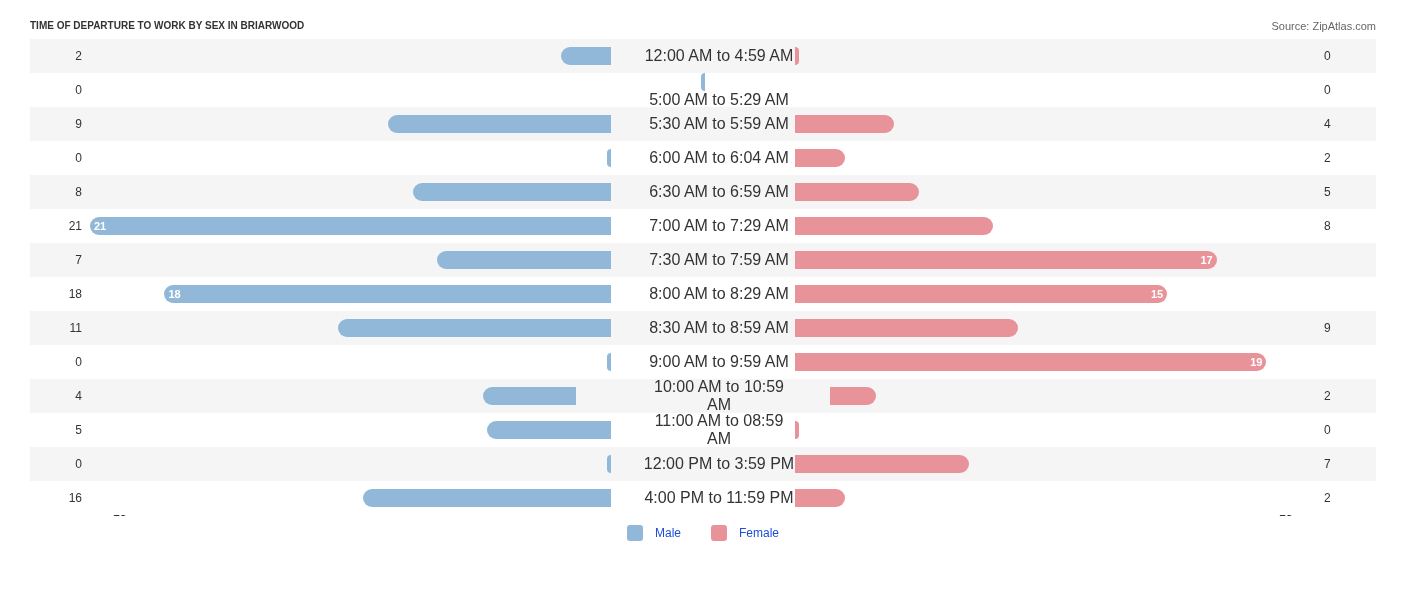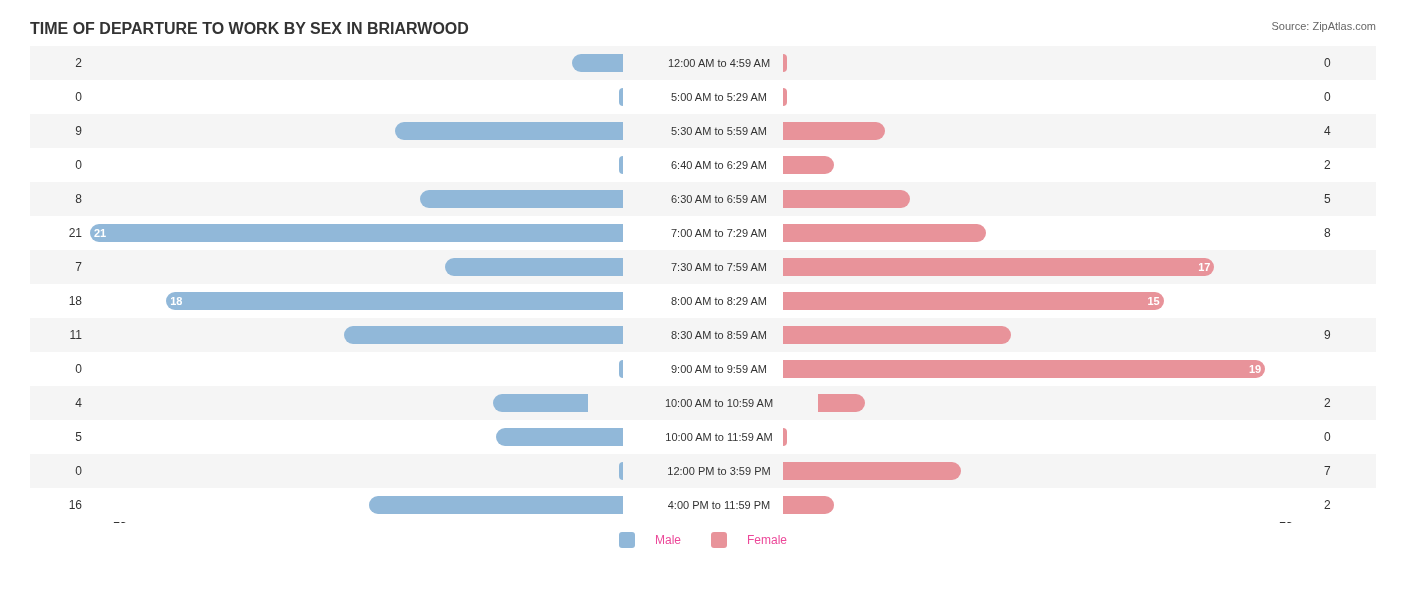--- a/index.html
+++ b/index.html
@@ -10,21 +10,21 @@
       height: 594px;
       overflow: hidden;
     }
     .chart-container {
       width: 1406px;
       height: 594px;
       padding: 20px 30px 50px 30px;
       position: relative;
     }
     .chart-title {
-      font-size: 16px;
+      font-size: 10px;
       font-weight: bold;
       color: #333;
       margin-bottom: 4px;
     }
     .source-label {
       position: absolute;
       top: 20px;
       right: 30px;
       font-size: 11px;
       color: #666;
@@ -49,23 +49,23 @@
     }
     .left-value {
       width: 60px;
       text-align: right;
       padding-right: 8px;
       font-size: 12px;
       color: #333;
       flex-shrink: 0;
     }
     .center-label {
-      width: 160px;
+      width: 184px;
       text-align: center;
-      font-size: 11px;
+      font-size: 16px;
       color: #333;
       flex-shrink: 0;
       z-index: 2;
       padding-left: 32px;
     }
     .right-value {
       width: 60px;
       text-align: left;
       padding-left: 8px;
       font-size: 12px;
@@ -129,23 +129,23 @@
     }
     .legend {
       display: flex;
       justify-content: center;
       gap: 30px;
       margin-top: 6px;
     }
     .legend-item {
       display: flex;
       align-items: center;
-      gap: 20px;
+      gap: 12px;
       font-size: 12px;
-      color: #ec4899;
+      color: #1d4ed8;
     }
     .legend-box {
       width: 16px;
       height: 16px;
       border-radius: 3px;
     }
   </style>
 </head>
 <body>
 
@@ -162,21 +162,21 @@
           </div>
           <div class="center-label">12:00 AM to 4:59 AM</div>
           <div class="right-bars">
             <div class="bar-female" style="width: 0px;"></div>
           </div>
         </div>
         <div class="right-value">0</div>
       </div>
       <div class="row">
         <div class="left-value">0</div>
-        <div class="bars-area" style="position: relative;">
+        <div class="bars-area" style="position: relative; flex-direction: column;">
           <div class="left-bars">
             <div class="bar-male" style="width: 0px;"></div>
           </div>
           <div class="center-label">5:00 AM to 5:29 AM</div>
           <div class="right-bars">
             <div class="bar-female" style="width: 0px;"></div>
           </div>
         </div>
         <div class="right-value">0</div>
       </div>
@@ -192,21 +192,21 @@
           </div>
         </div>
         <div class="right-value">4</div>
       </div>
       <div class="row">
         <div class="left-value">0</div>
         <div class="bars-area" style="position: relative;">
           <div class="left-bars">
             <div class="bar-male" style="width: 0px;"></div>
           </div>
-          <div class="center-label">6:40 AM to 6:29 AM</div>
+          <div class="center-label">6:00 AM to 6:04 AM</div>
           <div class="right-bars">
             <div class="bar-female" style="width: 9.52381%;"></div>
           </div>
         </div>
         <div class="right-value">2</div>
       </div>
       <div class="row">
         <div class="left-value">8</div>
         <div class="bars-area" style="position: relative;">
           <div class="left-bars">
@@ -306,21 +306,21 @@
           </div>
         </div>
         <div class="right-value">2</div>
       </div>
       <div class="row">
         <div class="left-value">5</div>
         <div class="bars-area" style="position: relative;">
           <div class="left-bars">
             <div class="bar-male" style="width: 23.8095%;"></div>
           </div>
-          <div class="center-label">10:00 AM to 11:59 AM</div>
+          <div class="center-label">11:00 AM to 08:59 AM</div>
           <div class="right-bars">
             <div class="bar-female" style="width: 0px;"></div>
           </div>
         </div>
         <div class="right-value">0</div>
       </div>
       <div class="row">
         <div class="left-value">0</div>
         <div class="bars-area" style="position: relative;">
           <div class="left-bars">

